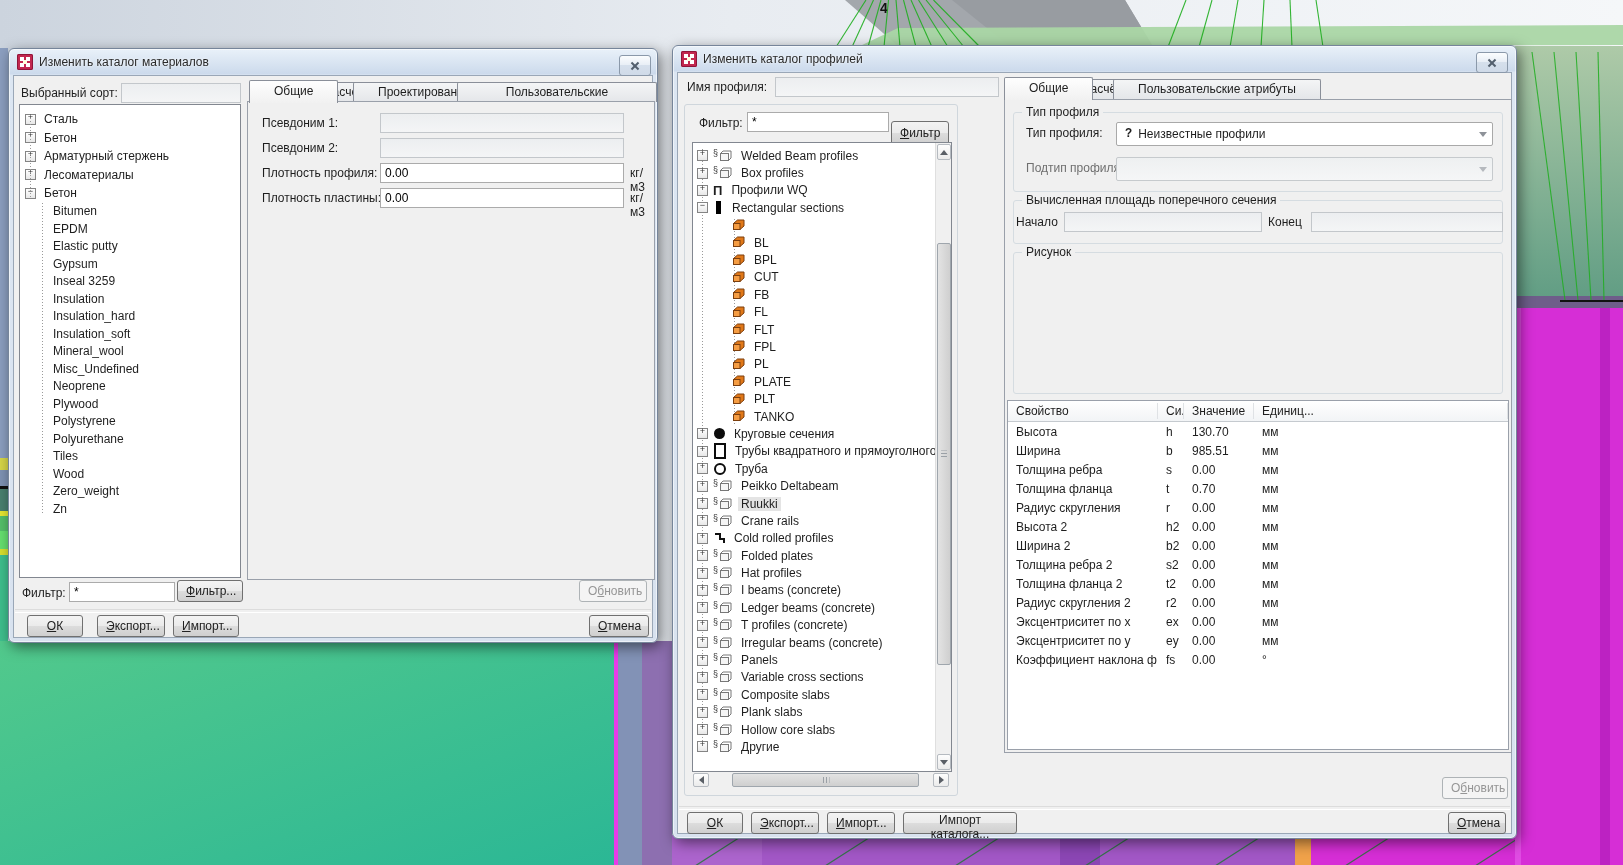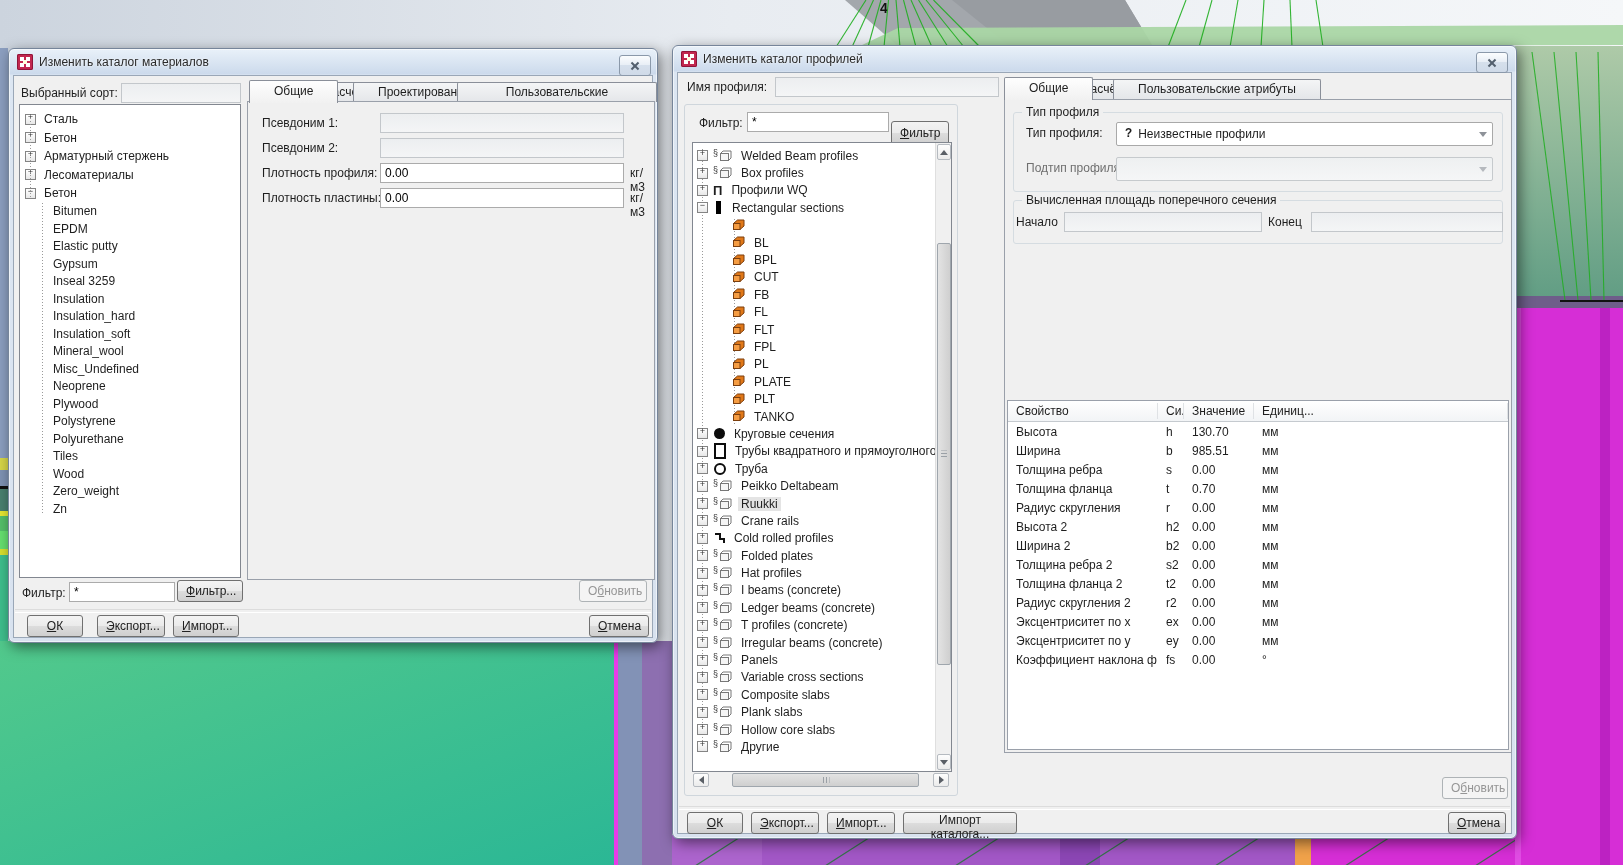--- a/index.html
+++ b/index.html
@@ -726,20 +726,23 @@
     </div>
 
     <div class="group" style="left:8px;top:100px;width:488px;height:42px;">
       <span class="gtitle">Вычисленная площадь поперечного сечения</span>
       <span class="lbl" style="left:2px;top:14px;">Начало</span>
       <input class="tb dis" style="left: 50px; top: 11px; width: 188px;" readonly="" value="">
       <span class="lbl" style="left:254px;top:14px;">Конец</span>
       <input class="tb dis" style="left: 297px; top: 11px; width: 182px;" readonly="" value="">
     </div>
 
+    <div class="group" style="left:8px;top:152px;width:488px;height:140px;">
+      <span class="gtitle">Рисунок</span>
+    </div>
 
     <div class="ptable" style="left:2px;top:300px;width:500px;height:348px;">
       <div class="phead">
         <span>Свойство</span>
         <span>Си...</span>
         <span>Значение</span>
         <span>Единиц...</span>
       </div>
       <div id="prop-rows">
           <div class="prowt">

